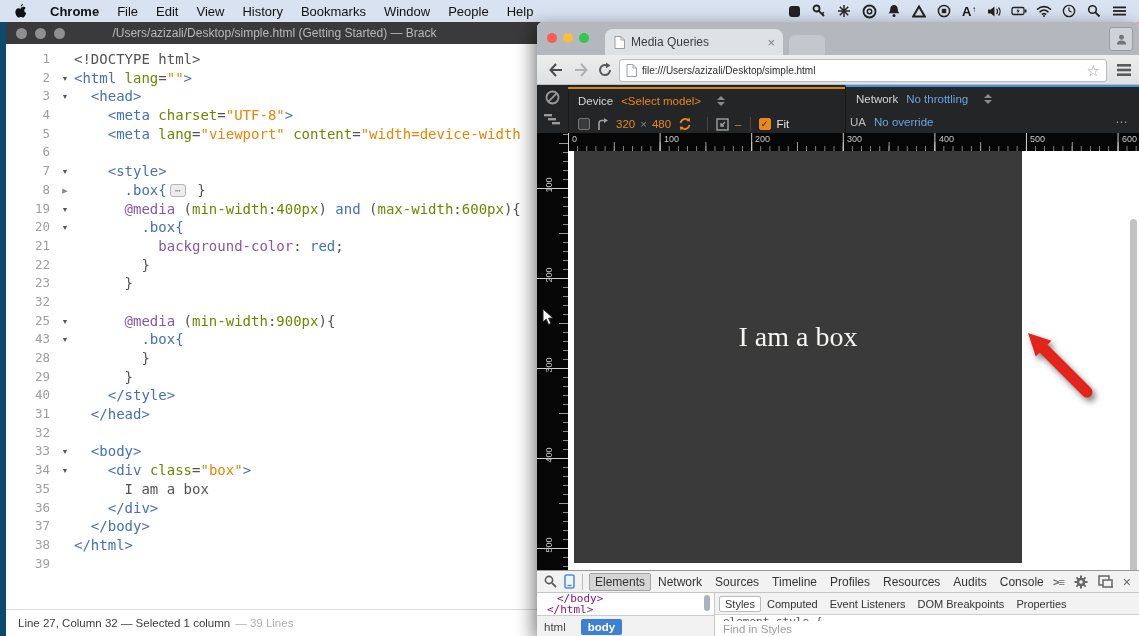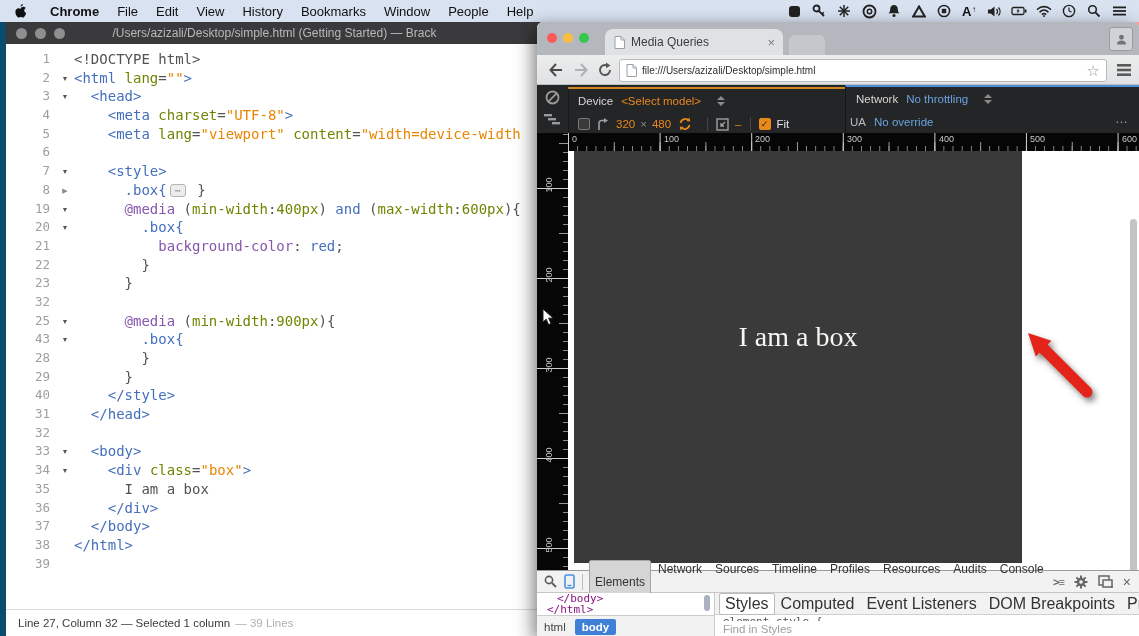--- a/index.html
+++ b/index.html
@@ -106,35 +106,35 @@
   #arrow-svg{position:absolute;left:0;top:0;filter:drop-shadow(3px 4px 3px rgba(0,0,0,.5));}
   #mouse-cursor{position:absolute;left:5px;top:286px;}
 
   
   #devtools{left:0;top:548px;width:100%;height:66px;background:#f2f2f2;border-top:1px solid #9a9a9a;box-sizing:border-box;font-size:12px;color:#333;}
   #dt-toolbar{position:absolute;left:0;top:0;width:100%;height:22px;border-bottom:1px solid #c6c6c6;display:flex;align-items:center;box-sizing:border-box;}
   #dt-search{margin:0 7px 0 7px;display:flex;}
   #dt-phone{margin-right:7px;display:flex;}
   .dt-vsep{width:1px;height:16px;background:#bdbdbd;margin-right:6px;}
   .dt-tab{padding:2px 6px;margin-right:1px;white-space:nowrap;}
-  .dt-tab.sel{background:#d5d5d5;border:1px solid #a5a5a5;border-radius:2px;padding:14px 5px;}
+  .dt-tab.sel{background:#d5d5d5;border:1px solid #a5a5a5;border-radius:2px;padding:1px 5px;}
   #dt-right{margin-left:auto;display:flex;align-items:center;gap:10px;padding-right:8px;}
   #dt-drawer{font-size:11px;font-weight:bold;color:#666;letter-spacing:-1px;}
   #dt-close{color:#666;font-size:14px;line-height:14px;}
   #dt-main{position:absolute;left:0;top:22px;width:100%;height:22px;}
   #dt-tree{position:absolute;left:0;top:0;width:178px;height:22px;background:#fff;border-right:1px solid #c9c9c9;box-sizing:border-box;overflow:hidden;}
   .tree-line{font:11px "DejaVu Sans Mono",monospace;line-height:11px;color:#881280;white-space:pre;}
   #tree-thumb{position:absolute;right:4px;top:2px;width:6px;height:16px;background:#aab3bd;border-radius:3px;}
-  #styles-tabs{position:absolute;left:178px;top:0;right:0;height:22px;background:#f2f2f2;border-bottom:1px solid #d0d0d0;display:flex;align-items:center;box-sizing:border-box;font-size:16px;padding-left:4px;}
+  #styles-tabs{position:absolute;left:178px;top:0;right:0;height:22px;background:#f2f2f2;border-bottom:1px solid #d0d0d0;display:flex;align-items:center;box-sizing:border-box;font-size:11px;padding-left:4px;}
   .styles-tab{padding:2px 6px;white-space:nowrap;}
   .styles-tab.sel{background:#fff;border:1px solid #bbb;border-radius:2px;padding:1px 5px;}
   #dt-bottom{position:absolute;left:0;top:44px;width:100%;height:22px;}
   #crumbs{position:absolute;left:0;top:0;width:178px;height:22px;background:#f2f2f2;border-top:1px solid #ccc;border-right:1px solid #c9c9c9;display:flex;align-items:center;box-sizing:border-box;font-size:11.5px;}
   .crumb{padding:2px 7px;color:#444;}
-  .crumb.sel{background:#3f7fd6;color:#fff;border-radius:2px;margin-left:2px;font-weight:bold;}
+  .crumb.sel{background:#3f7fd6;color:#fff;border-radius:2px;margin-left:8px;font-weight:bold;}
   #find-area{position:absolute;left:178px;top:0;right:0;height:22px;background:#fff;box-sizing:border-box;overflow:hidden;}
   #partial-style{height:6px;overflow:hidden;font:11px "DejaVu Sans Mono",monospace;color:#555;padding-left:8px;}
   #find-placeholder{font-size:11.5px;color:#9e9e9e;padding:2px 0 0 8px;}
 </style>
 </head>
 <body>
 
 <div id="stage">
 
   <div id="menubar" class="abs">

